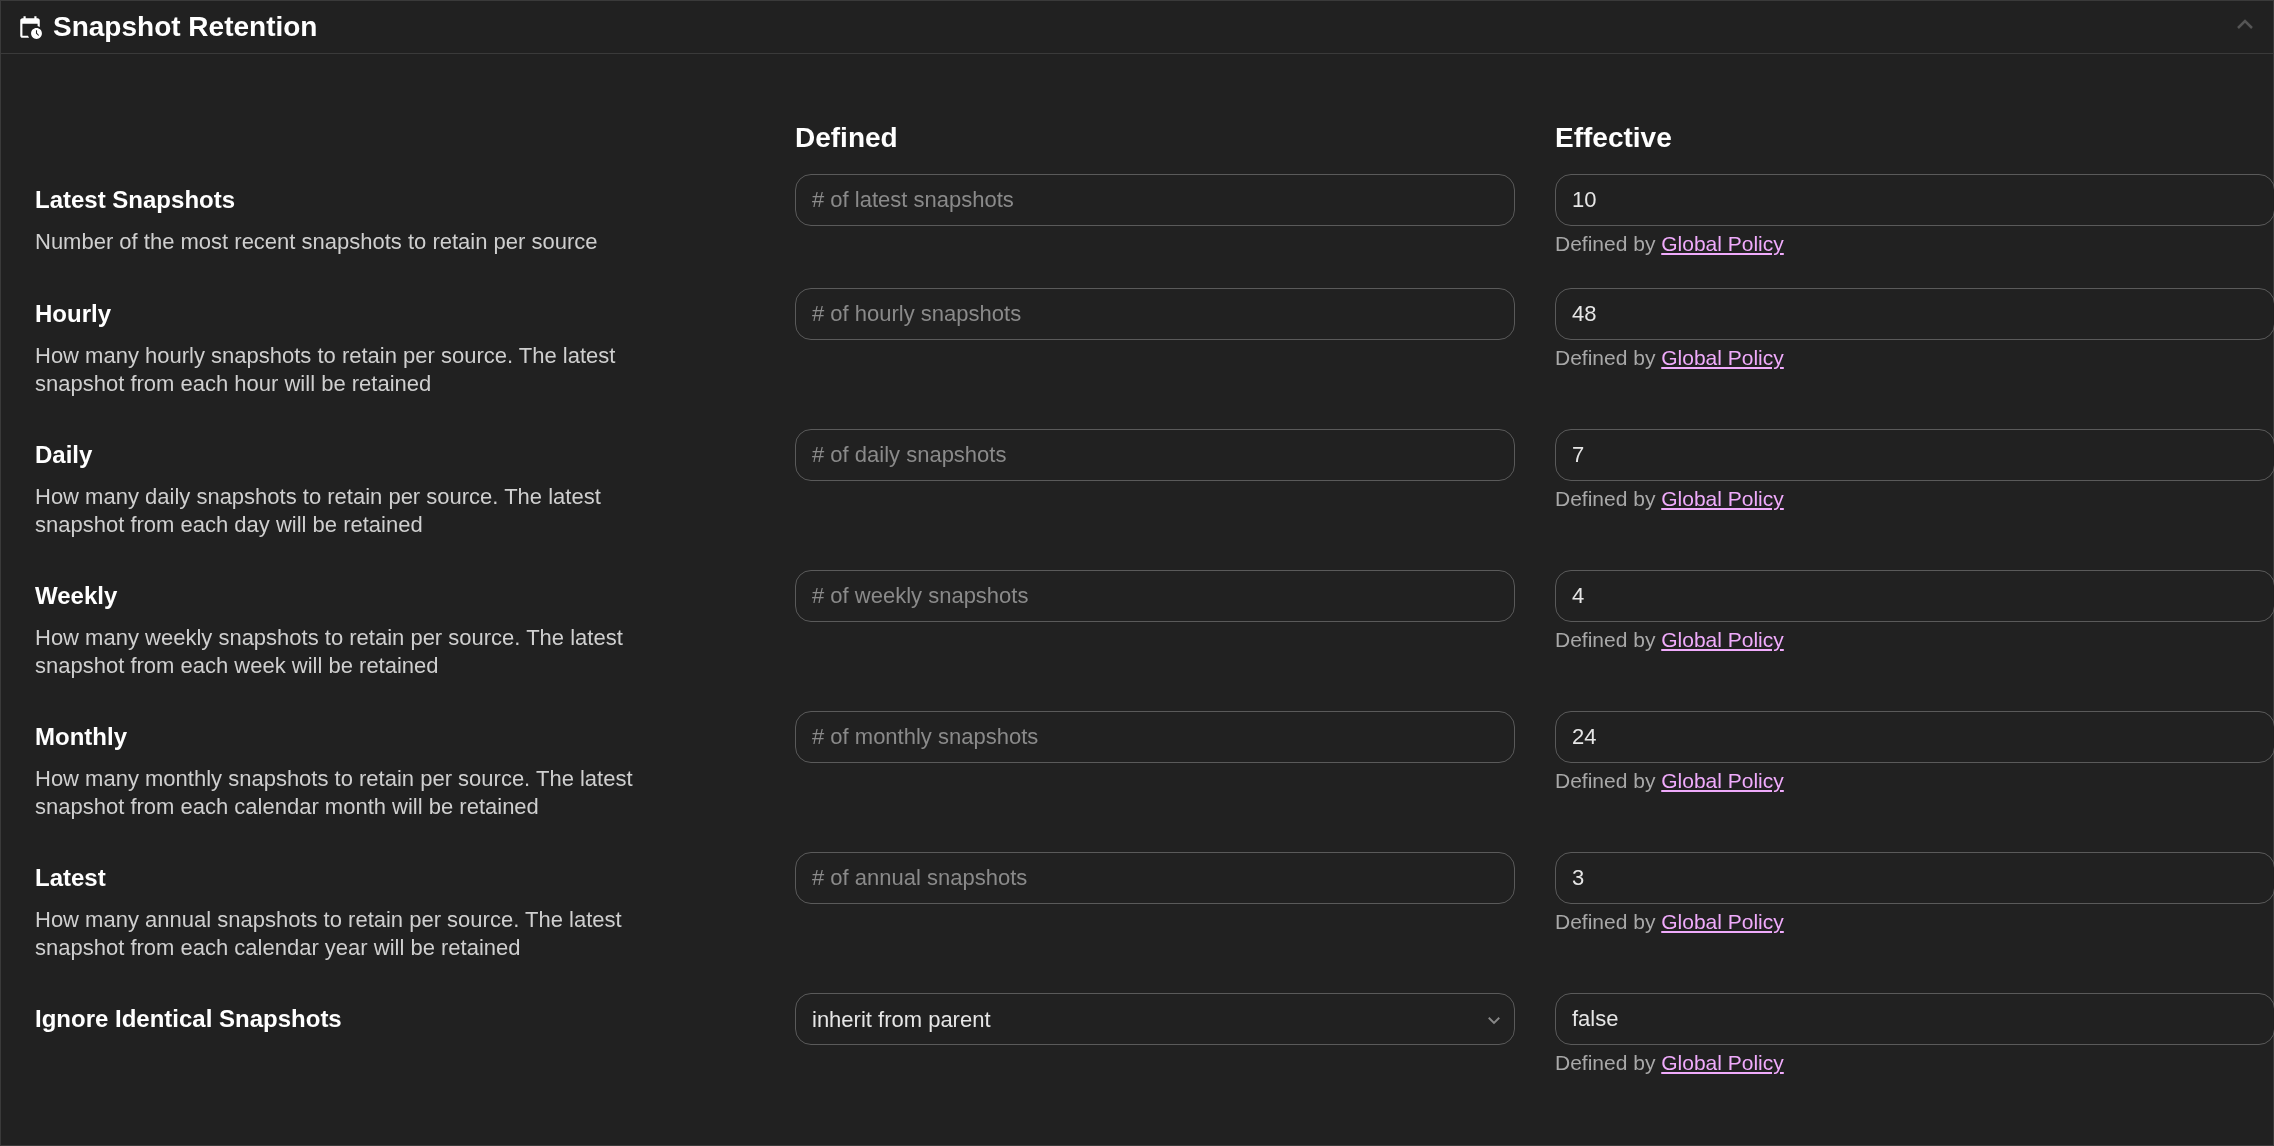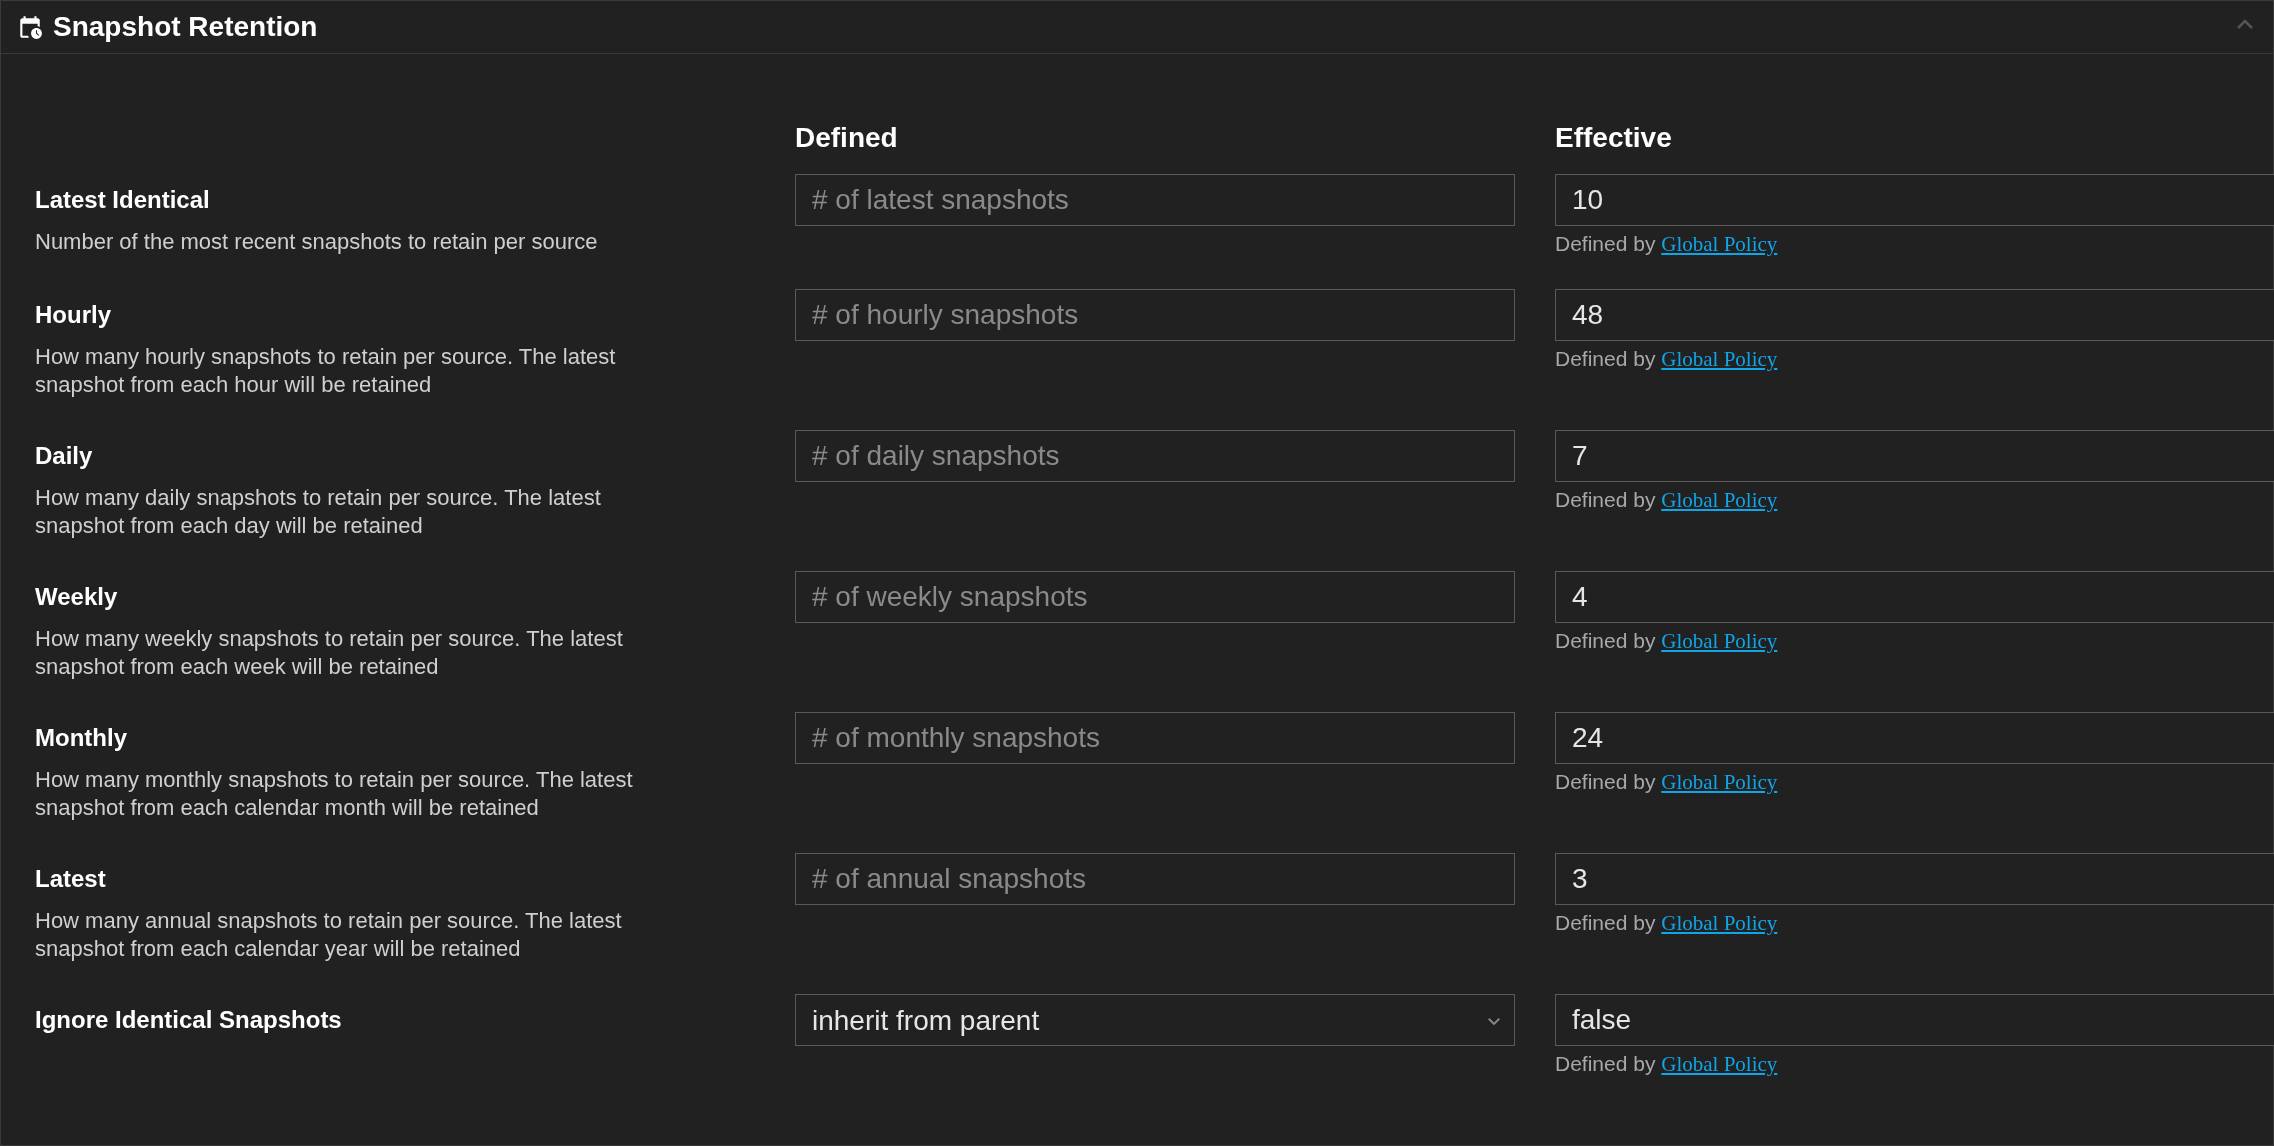--- a/index.html
+++ b/index.html
@@ -76,23 +76,23 @@
     padding-top: 14px;
     line-height: 1.25;
     max-width: 660px;
   }
   .input-cell { padding-top: 14px; padding-right: 40px; }
   .text-input, .select-input {
     width: 100%;
     height: 52px;
     background: #212121;
     border: 1px solid #5a5a5a;
-    border-radius: 0;
-    color: #ffffff;
-    font-size: 28px;
+    border-radius: 16px;
+    color: #ffffff;
+    font-size: 22px;
     padding: 0 16px;
     outline: none;
     font-family: inherit;
   }
   .text-input::placeholder { color: #8a8a8a; }
   .text-input[readonly] { color: #e6e6e6; }
   .select-input {
     appearance: none;
     -webkit-appearance: none;
     background-image: none;
@@ -110,23 +110,22 @@
   .select-caret svg {
     width: 18px; height: 18px;
     stroke: #888; fill: none; stroke-width: 2.5;
   }
   .defined-by {
     font-size: 21px;
     color: #a8a8a8;
     padding-top: 6px;
   }
   .defined-by a {
-    color: #0ea5e9;
+    color: #f0abfc;
     text-decoration: underline;
-    font-family: Liberation Serif, serif;
   }
   .spacer-md { height: 18px; }
 </style>
 </head>
 <body>
 
 <div class="panel">
   <div class="panel-header">
     <div class="panel-header-left">
       <span class="header-icon">
@@ -144,21 +143,21 @@
   </div>
 
   <div class="panel-body">
     <div class="grid">
 
       <div></div>
       <div class="col-header">Defined</div>
       <div class="col-header">Effective</div>
 
       <div class="row-block">
-        <div class="row-label">Latest Identical</div>
+        <div class="row-label">Latest Snapshots</div>
         <div class="row-desc">Number of the most recent snapshots to retain per source</div>
       </div>
       <div class="input-cell">
         <input class="text-input" type="text" placeholder="# of latest snapshots" style="">
       </div>
       <div class="input-cell">
         <input class="text-input" type="text" readonly="" value="10" style="">
         <div class="defined-by">
           <span>Defined by </span><a href="#">Global Policy</a>
         </div>

